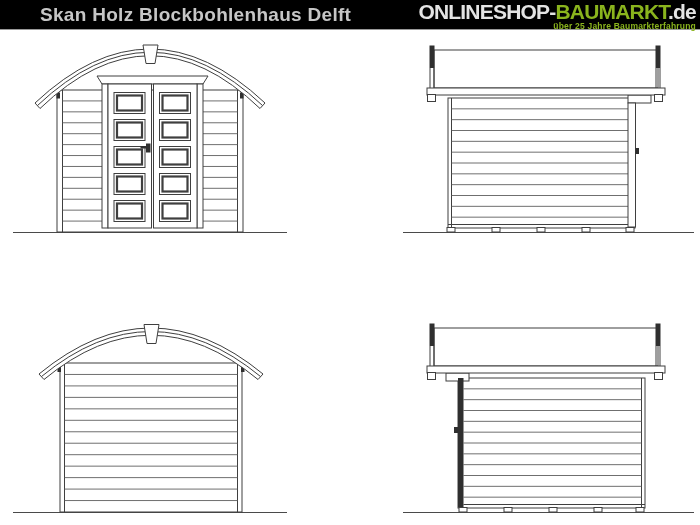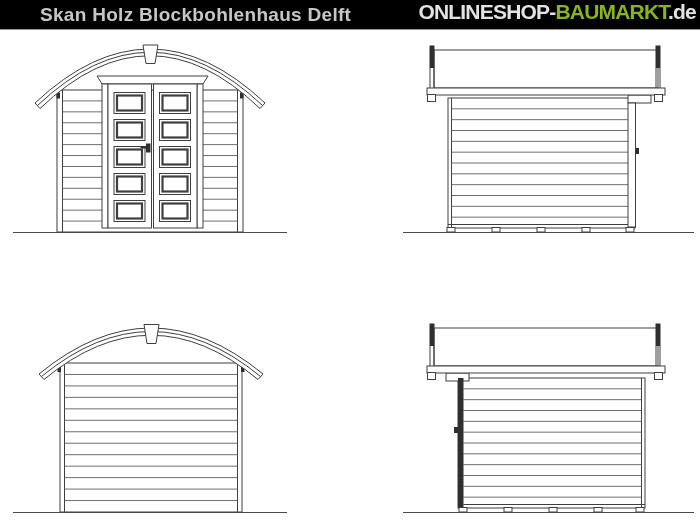--- a/index.html
+++ b/index.html
@@ -42,20 +42,21 @@
   .block{fill:#ffffff;stroke:#3f3f3f;stroke-width:1;}
   .ground{stroke:#4a4a4a;stroke-width:1.2;fill:none;}
 </style>
 </head>
 <body>
 
 <div class="header">
   <div class="page-title">Skan Holz Blockbohlenhaus Delft</div>
   <div class="logo">
     <div class="logo-main"><span>ONLINESHOP-</span><span class="logo-green">BAUMARKT</span><span>.de</span></div>
+    <div class="logo-tagline">über 25 Jahre Baumarkterfahrung</div>
   </div>
 </div>
 
 <svg class="canvas" width="700" height="525" viewBox="0 0 700 525" xmlns="http://www.w3.org/2000/svg">
 
   <g>
     <line class="ground" x1="13" y1="232.5" x2="287" y2="232.5"></line>
     <rect class="fw" x="57" y="90" width="186" height="142"></rect>
     <line class="ln" x1="62.5" y1="90" x2="62.5" y2="232"></line>
     <line class="ln" x1="237.5" y1="90" x2="237.5" y2="232"></line>

